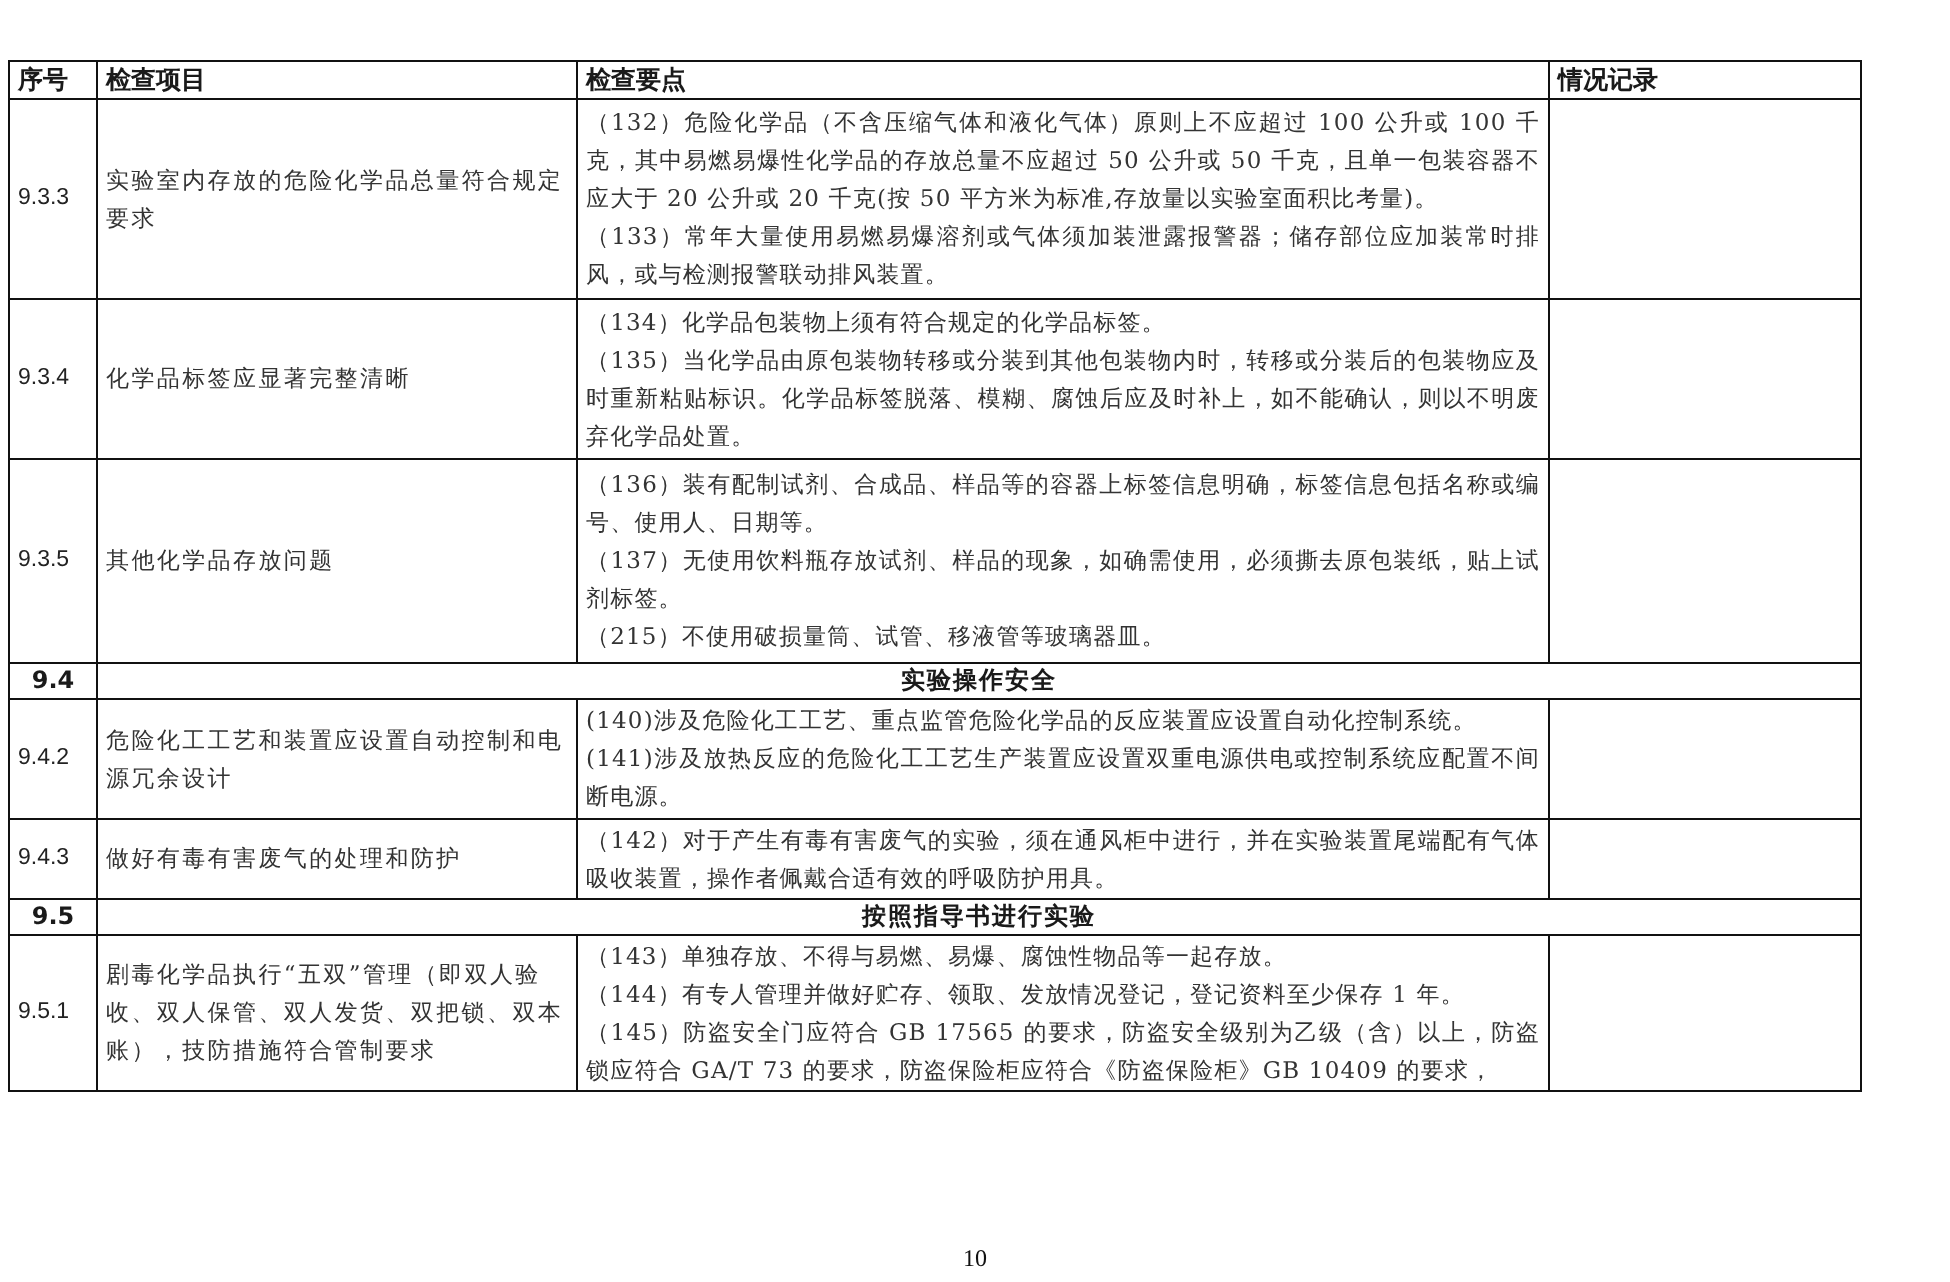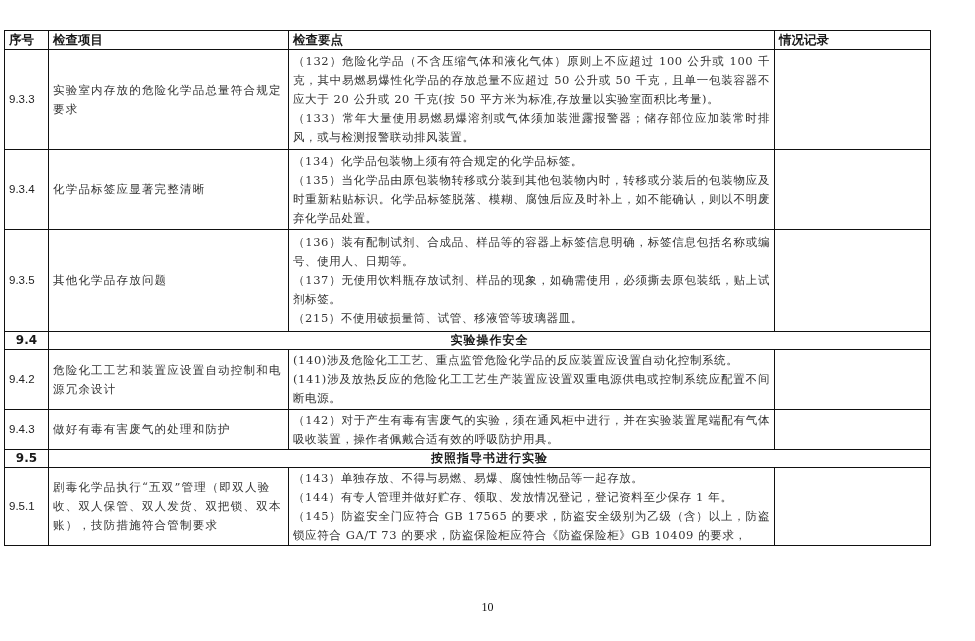--- a/index.html
+++ b/index.html
@@ -11,21 +11,21 @@
   .col-no { width:44px; }
   .col-item { width:240px; }
   .col-points { width:486px; }
   .col-record { width:156px; }
   .no { font-family:Liberation Sans, sans-serif; font-size:12px; color:#222; }
   .item { color:#333; letter-spacing:1.2px; }
   .points p { margin:0; color:#333; letter-spacing:0.6px; text-align:justify; }
   .points { padding-top:1px; padding-bottom:1px; }
   .section td { font-weight:bold; font-family:"DejaVu Sans","Liberation Sans",sans-serif; font-size:12px; height:17px; line-height:17px;text-align:center; }
   .section .sec-title { letter-spacing:1px; }
-  .page-number { position:absolute; top:600px; left:0; width:975px; text-align:center; font-family:"Liberation Serif",serif; font-size:12px; color:#111; }
+  .page-number { position:absolute; top:622px; left:0; width:975px; text-align:center; font-family:"Liberation Serif",serif; font-size:12px; color:#111; }
 </style>
 </head>
 <body>
 
 <table class="page-table">
   <colgroup>
     <col class="col-no">
       <col class="col-item">
       <col class="col-points">
       <col class="col-record">

